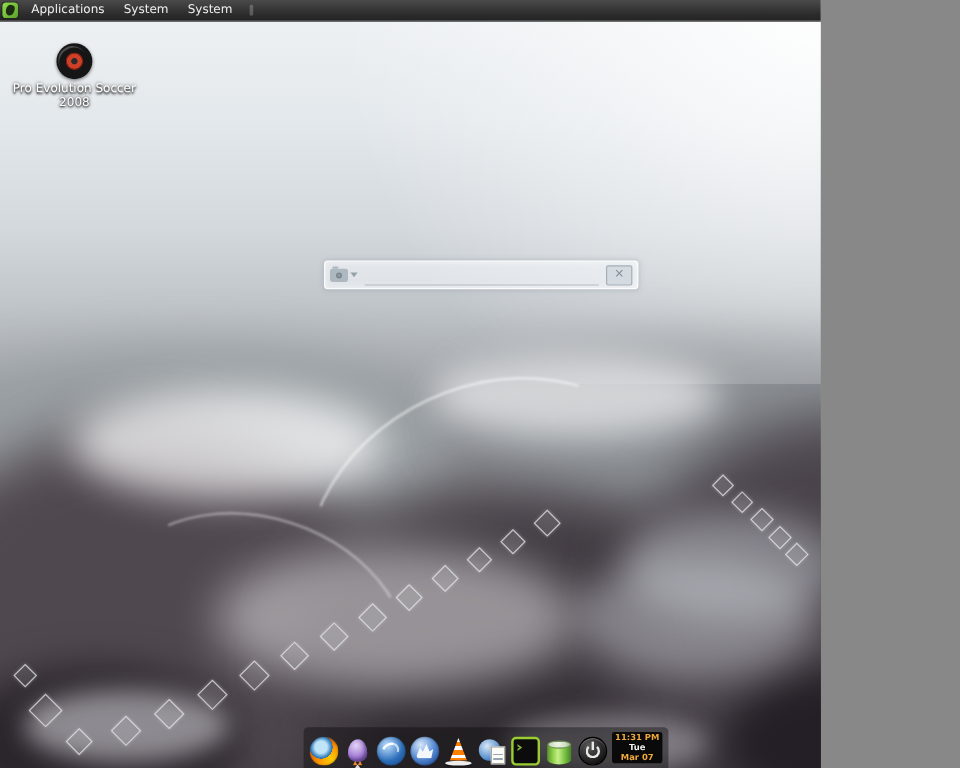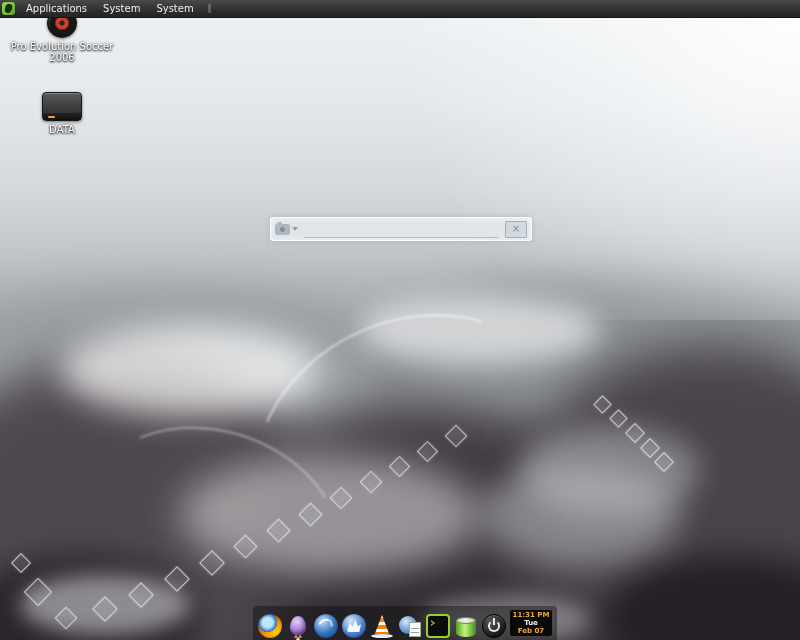--- a/index.html
+++ b/index.html
@@ -1,17 +1,17 @@
 <!DOCTYPE html>
 <html><head>
 <meta charset="utf-8">
 <style>
   html,body{margin:0;padding:0;width:800px;height:640px;overflow:hidden;
     font-family:"DejaVu Sans","Liberation Sans",sans-serif;background:#888;}
-  .screen{position:relative;width:800px;height:640px;overflow:hidden;}
+  .screen{position:relative;width:684px;height:640px;overflow:hidden;}
 
   
   .wallpaper{position:absolute;inset:0;
     background:linear-gradient(180deg,#eff2f4 0%,#e3e8ec 16%,#d3d8dd 30%,
       #bfc4c9 40%,#a8acb1 48%,#8f9196 56%,#737176 66%,#5a555a 78%,#46424a 88%,#39353c 100%);}
   .blob{position:absolute;border-radius:50%;pointer-events:none;}
   .rays{position:absolute;left:0;top:0;width:800px;height:360px;overflow:hidden;pointer-events:none;}
   .beam{position:absolute;top:0;right:-10px;width:880px;height:30px;transform-origin:100% 0;
     background:linear-gradient(to left,rgba(255,255,255,.8),rgba(255,255,255,.25) 45%,rgba(255,255,255,0) 85%);}
   .glow{position:absolute;right:0;top:0;width:500px;height:320px;pointer-events:none;
@@ -205,30 +205,26 @@
   </div>
 
   <div class="panel">
     <span class="logo"></span>
     <span class="menu-item">Applications</span>
     <span class="menu-item">System</span>
     <span class="menu-item">System</span>
     <span class="faint-launch"></span>
   </div>
 
-  <div class="dicon" style="left:7px;top:8px;">
+  <div class="dicon" style="left:7px;top:36px;">
     <div class="disc"></div>
     <div class="lbl">
       <div>Pro Evolution Soccer</div>
-      <div>2006</div>
-    </div>
-  </div>
-  <div class="dicon" style="left:7px;top:92px;">
-    <div class="hdd"></div>
-    <div class="lbl">DATA</div>
+      <div>2008</div>
+    </div>
   </div>
 
   <div class="search">
     <span class="cam"></span>
     <span class="chev"></span>
     <input type="text" placeholder="" style="">
     <span class="sclose">×</span>
   </div>
 
   <div class="dock">
@@ -239,17 +235,17 @@
     <div class="dk ic-tbird"></div>
     <div class="dk ic-amarok"></div>
     <div class="dk ic-vlc"></div>
     <div class="dk ic-docglobe"></div>
     <div class="dk ic-term"></div>
     <div class="dk ic-cyl"></div>
     <div class="dk ic-power"></div>
     <div class="dock-clock">
       <div class="t">11:31 PM</div>
       <div class="d">Tue</div>
-      <div class="t">Feb 07</div>
+      <div class="t">Mar 07</div>
     </div>
   </div>
 
 </div>
 
 </body></html>

